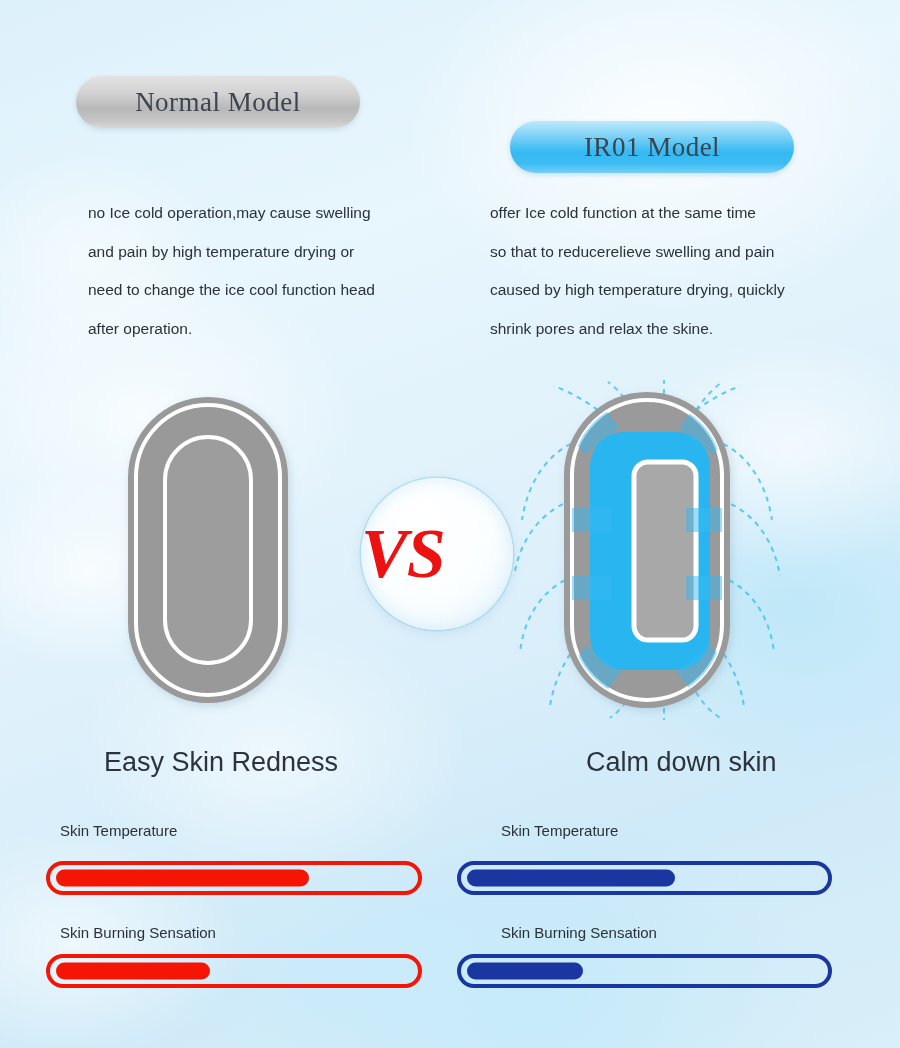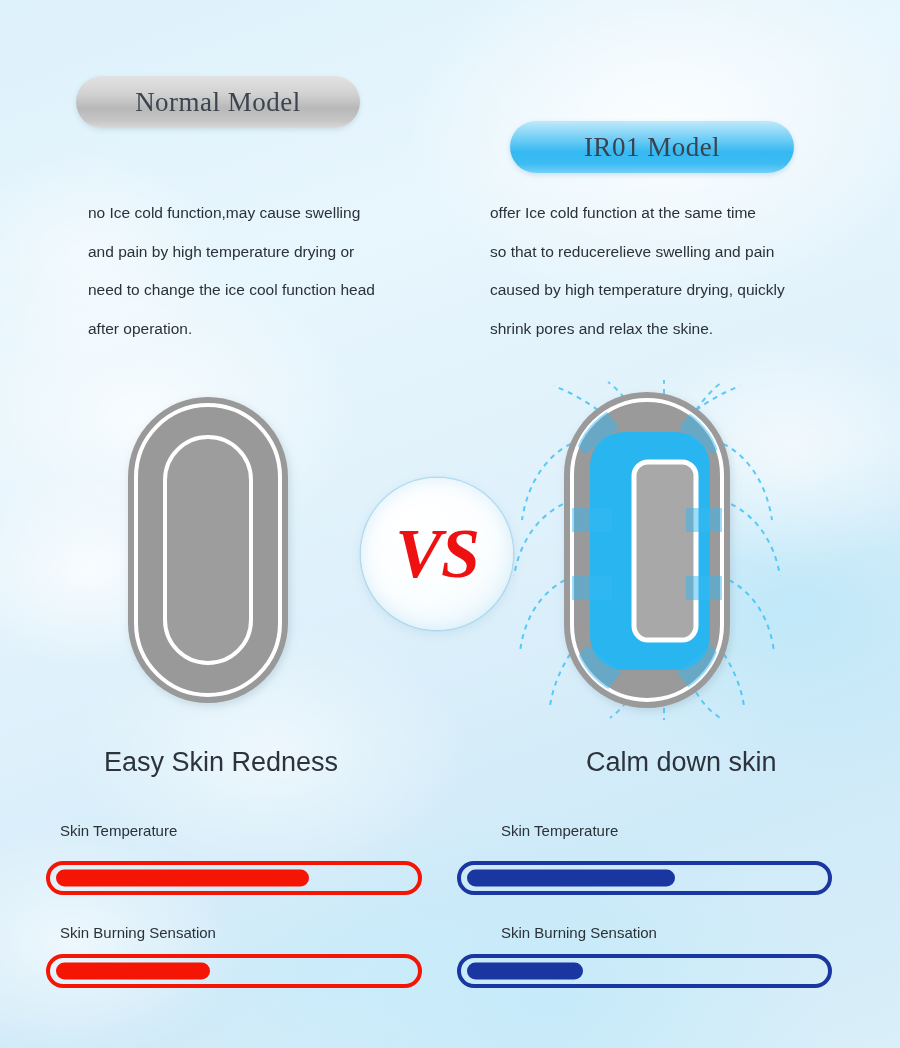--- a/index.html
+++ b/index.html
@@ -95,21 +95,21 @@
     height: 152px;
     border-radius: 50%;
     background:
       radial-gradient(circle at 38% 30%, #ffffff 0%, #fbfeff 52%, #eef8fd 82%, #e2f2fb 100%);
     box-shadow:
       0 0 0 1.5px rgba(150,205,235,0.55),
       inset 0 0 18px rgba(190,225,245,0.55),
       0 3px 12px rgba(120,170,200,0.22);
     display: flex;
     align-items: center;
-    justify-content: center;
+    justify-content: flex-start;
   }
   #vs-text {
     font-family: "Liberation Serif", serif;
     font-style: italic;
     font-weight: bold;
     font-size: 70px;
     color: #ee1111;
     letter-spacing: -1px;
     line-height: 1;
   }
@@ -172,21 +172,21 @@
   <div class="tex" style="left:-40px; top:150px; width:260px; height:220px; background:radial-gradient(ellipse at center, rgba(255,255,255,0.55), rgba(255,255,255,0) 72%);"></div>
 
   <div class="badge" id="badge-left">
     <span>Normal Model</span>
   </div>
 
   <div class="badge" id="badge-right">
     <span>IR01 Model</span>
   </div>
 
-  <div class="para" id="para-left">no Ice cold function,may cause swelling
+  <div class="para" id="para-left">no Ice cold operation,may cause swelling
 and pain by high temperature drying or
 need to change the ice cool function head
 after operation.</div>
 
   <div class="para" id="para-right">offer Ice cold function at the same time
 so that to reducerelieve swelling and pain
 caused by high temperature drying, quickly
 shrink pores and relax the skine.</div>
 
   <div class="device-wrap" id="device-left">

